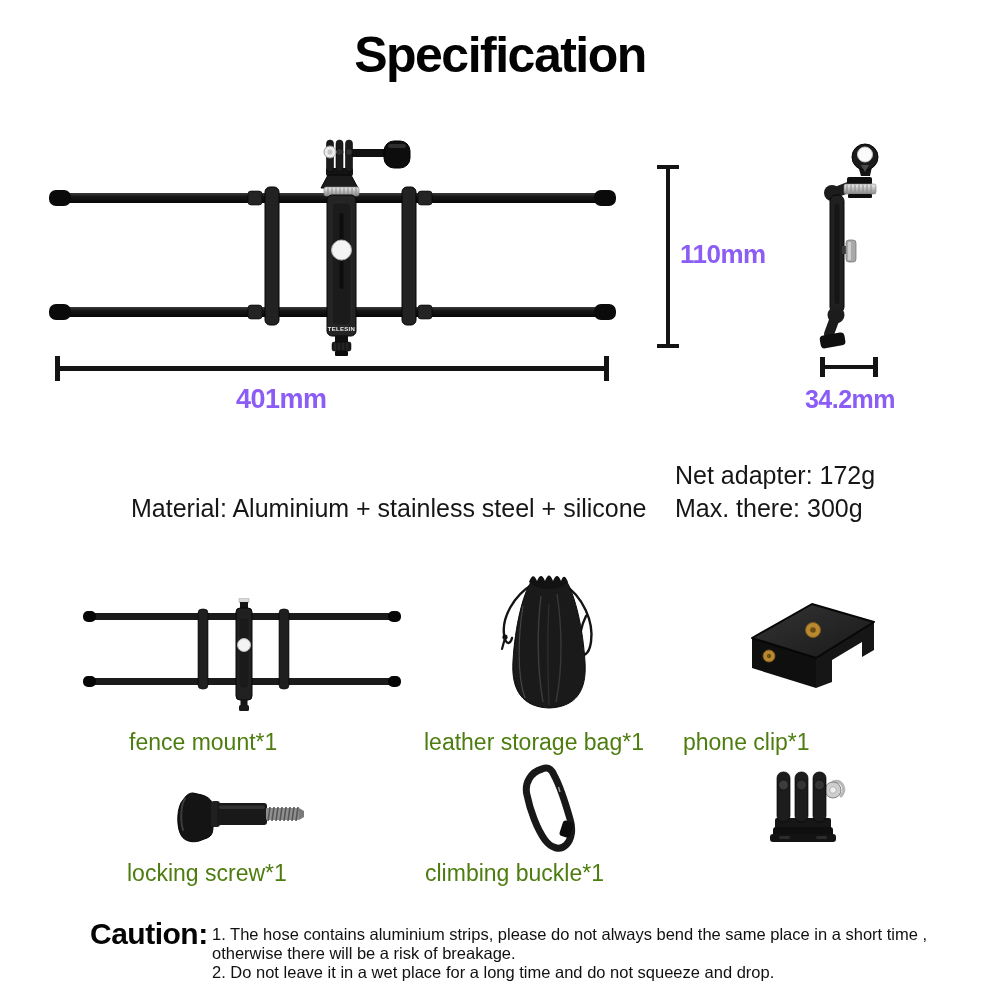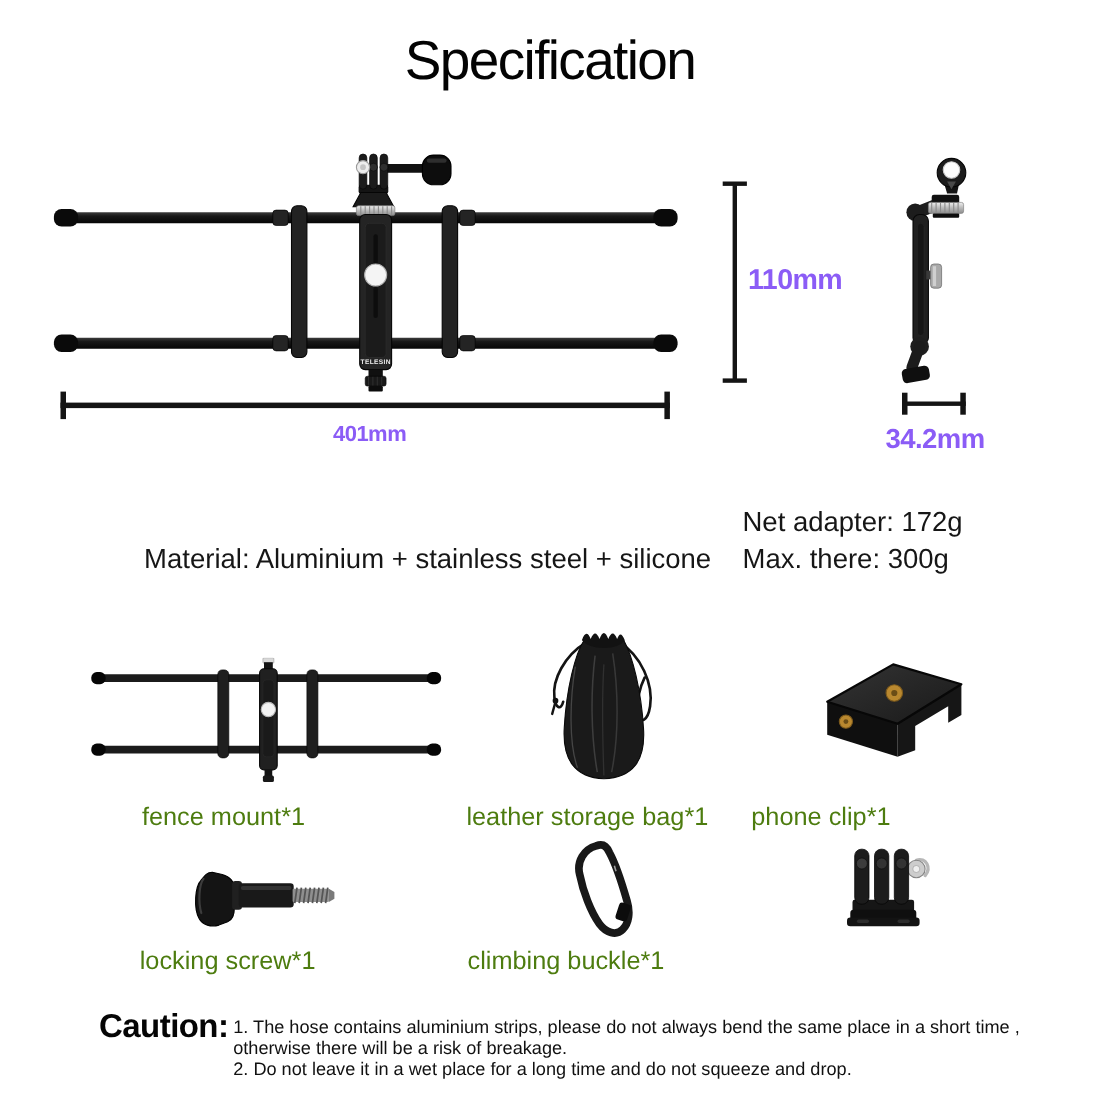--- a/index.html
+++ b/index.html
@@ -4,21 +4,21 @@
 <style>
   * { margin:0; padding:0; box-sizing:border-box; }
   html,body { background:#ffffff; }
   #stage {
     position:relative; width:1000px; height:1000px; background:#ffffff;
     font-family:"Liberation Sans", sans-serif; color:#000; overflow:hidden;
   }
   .abs { position:absolute; }
   .page-title {
     top:26px; left:0; width:1000px; text-align:center;
-    font-size:50px; font-weight:400; letter-spacing:-1.5px; color:#030303;
+    font-size:50px; font-weight:700; letter-spacing:-1.5px; color:#030303;
   }
   .dim-label { font-weight:700; color:#8b5cf6; letter-spacing:-0.5px; white-space:nowrap; }
   .dim-line-h { background:#141414; height:5px; }
   .dim-line-v { background:#141414; width:4px; }
   .dim-tick-v { background:#141414; width:5px; }
   .dim-tick-h { background:#141414; height:4px; }
   .spec-line { font-size:25px; color:#161616; white-space:nowrap; }
   .item-label { font-size:23px; color:#4d7c0f; white-space:nowrap; }
   .caution-heading { font-size:30px; font-weight:800; color:#050505; letter-spacing:-0.5px; }
   .caution-notes { font-size:16.5px; line-height:19px; color:#111; }
@@ -84,21 +84,21 @@
     <text x="296.5" y="196" font-size="6" font-weight="bold" fill="#ececec" text-anchor="middle" letter-spacing="0.3">TELESIN</text>
     <rect x="290" y="201" width="13" height="7" fill="#101010"></rect>
     <rect x="287" y="207" width="19" height="9" rx="2" fill="#191919" stroke="#000" stroke-width="0.5"></rect>
     <path d="M290,207.5 V215.5 M294,207.5 V215.5 M298,207.5 V215.5 M302,207.5 V215.5" stroke="#2e2e2e" stroke-width="1"></path>
     <rect x="290" y="216" width="13" height="5" rx="1" fill="#0c0c0c"></rect>
   </svg>
 
   <div class="abs dim-tick-v" style="left:55px;top:356px;height:25px"></div>
   <div class="abs dim-tick-v" style="left:604px;top:356px;height:25px"></div>
   <div class="abs dim-line-h" style="left:55px;top:366px;width:554px"></div>
-  <div class="abs dim-label" style="left:236px;top:384px;width:200px;text-align:center;font-size:20px">401mm</div>
+  <div class="abs dim-label" style="left:236px;top:384px;width:200px;text-align:left;font-size:27px">401mm</div>
 
   <div class="abs dim-tick-h" style="left:657px;top:165px;width:22px"></div>
   <div class="abs dim-tick-h" style="left:657px;top:344px;width:22px"></div>
   <div class="abs dim-line-v" style="left:666px;top:167px;height:179px"></div>
   <div class="abs dim-label" style="left:680px;top:239px;font-size:26px">110mm</div>
 
   <svg class="abs" style="left:815px;top:140px" width="75" height="212" viewBox="0 0 75 212">
     <defs>
       <linearGradient id="silvG2" x1="0" y1="0" x2="0" y2="1">
         <stop offset="0" stop-color="#f0f0f0"></stop>

